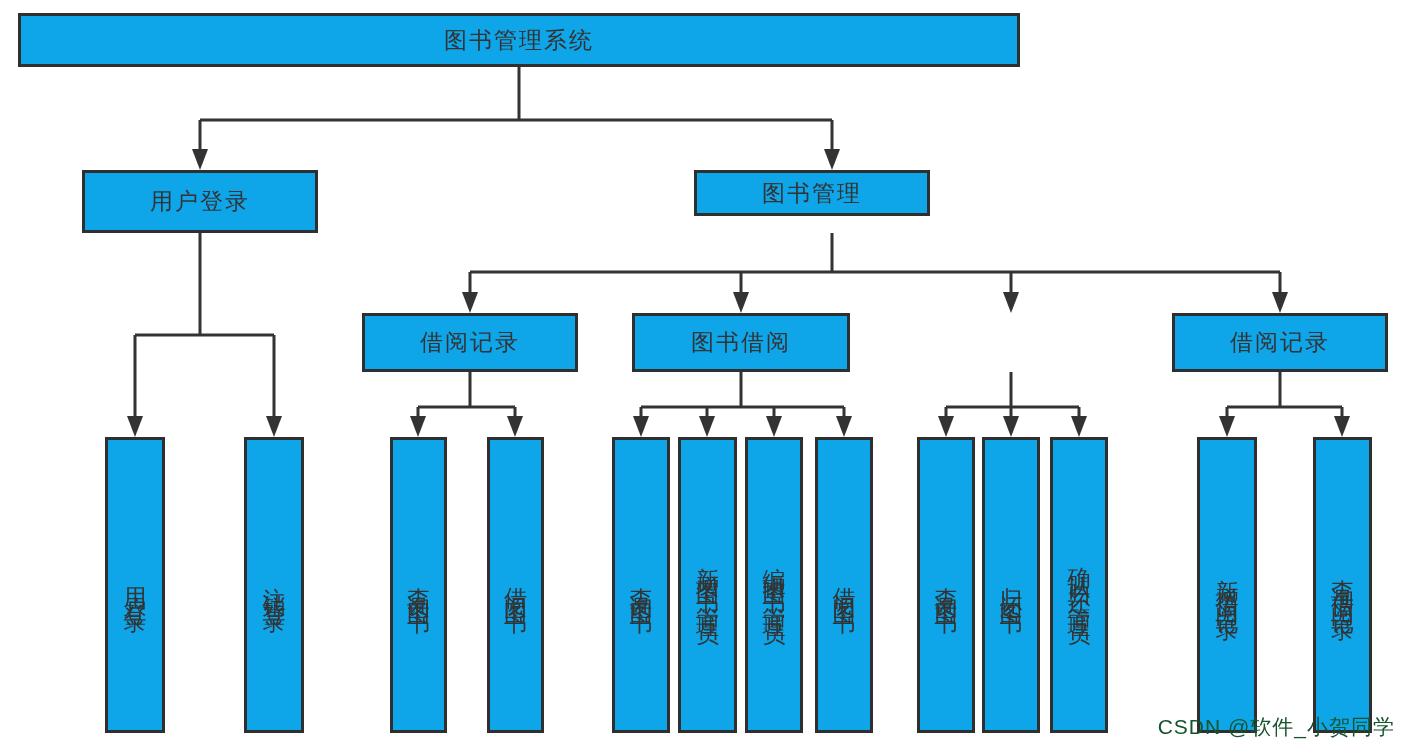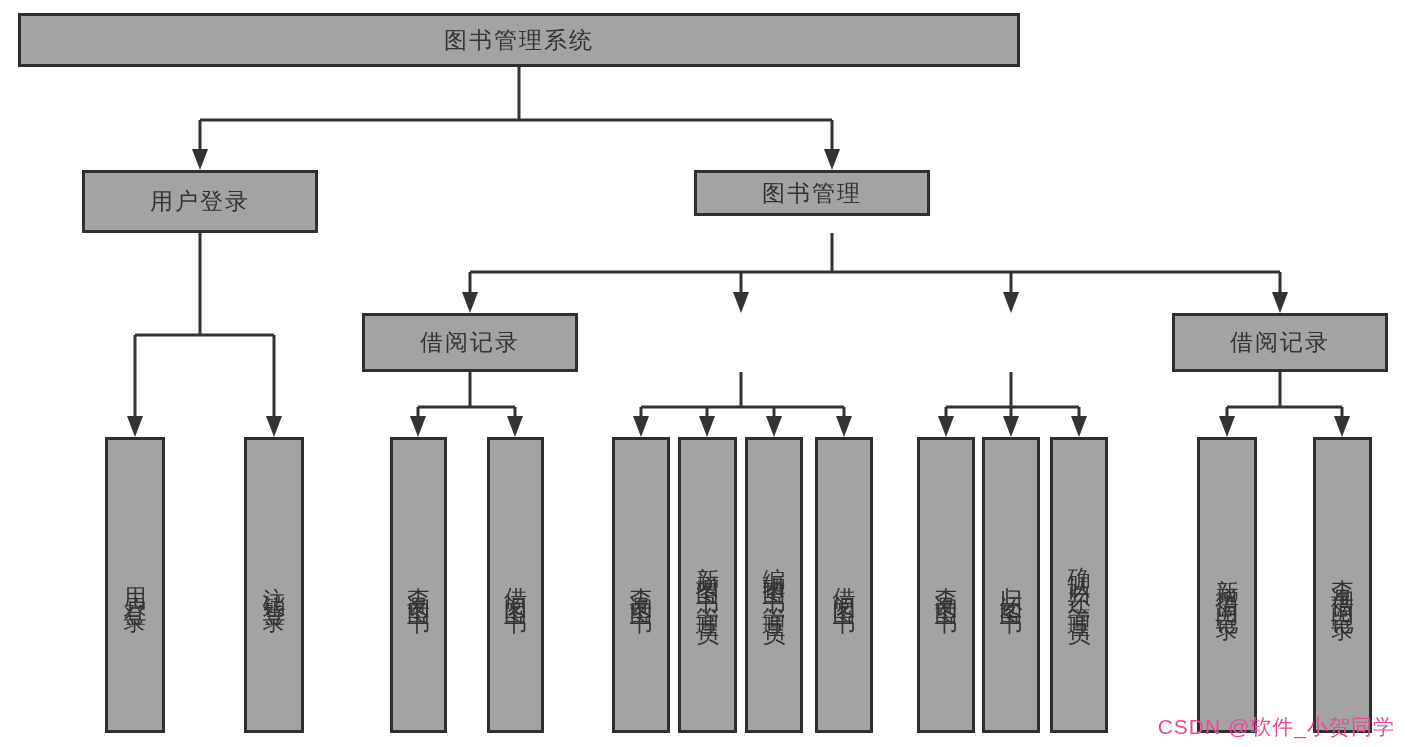--- a/index.html
+++ b/index.html
@@ -11,21 +11,21 @@
     color:#333333;
     overflow:hidden;
   }
   .connectors{position:absolute;left:0;top:0;width:1405px;height:747px;z-index:0;}
   .connectors path{stroke:#333333;stroke-width:3;fill:none;}
   .connectors polygon{fill:#333333;stroke:none;}
   .node{
     position:absolute;
     box-sizing:border-box;
     border:3px solid #2f2f2f;
-    background:#a3a3a3;
+    background:#0ea5e9;
     display:flex;align-items:center;justify-content:center;
     z-index:1;
   }
   .h-label{
     font-size:23px;letter-spacing:2px;color:#333333;white-space:nowrap;
   }
   .leaf .v-label{
     writing-mode:vertical-rl;
     text-orientation:mixed;
     font-size:23px;
@@ -53,21 +53,21 @@
   .leaf-c4{left:815px;width:58px;}
   .leaf-d1{left:917px;width:58px;}
   .leaf-d2{left:982px;width:58px;}
   .leaf-d3{left:1050px;width:58px;}
   .leaf-e1{left:1197px;width:60px;}
   .leaf-e2{left:1313px;width:59px;}
   .watermark{
     position:absolute;
     right:10px;bottom:6px;
     font-size:21px;
-    color:#ec4899;
+    color:#14532d;
     z-index:2;
     letter-spacing:1px;
     white-space:nowrap;
     margin-left:28px;
   }
 </style>
 </head>
 <body>
 
 <div class="canvas">
@@ -122,20 +122,23 @@
   <div class="node l1-a">
     <span class="h-label">用户登录</span>
   </div>
   <div class="node l1-b">
     <span class="h-label">图书管理</span>
   </div>
 
   <div class="node l2-1">
     <span class="h-label">借阅记录</span>
   </div>
+  <div class="node l2-2">
+    <span class="h-label">图书借阅</span>
+  </div>
   <div class="node l2-4">
     <span class="h-label">借阅记录</span>
   </div>
 
   <div class="node leaf leaf-a1">
     <span class="v-label">用户登录</span>
   </div>
   <div class="node leaf leaf-a2">
     <span class="v-label">注销登录</span>
   </div>

